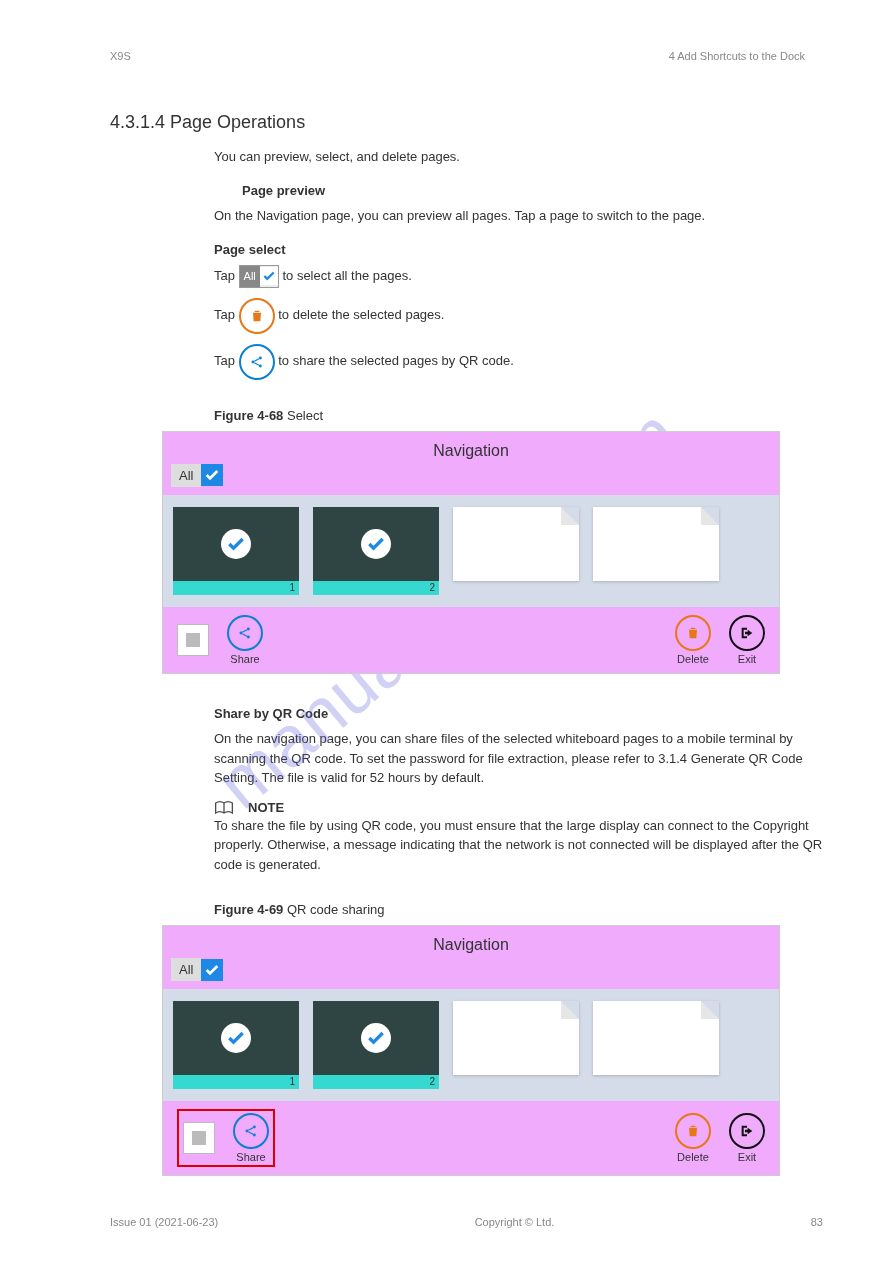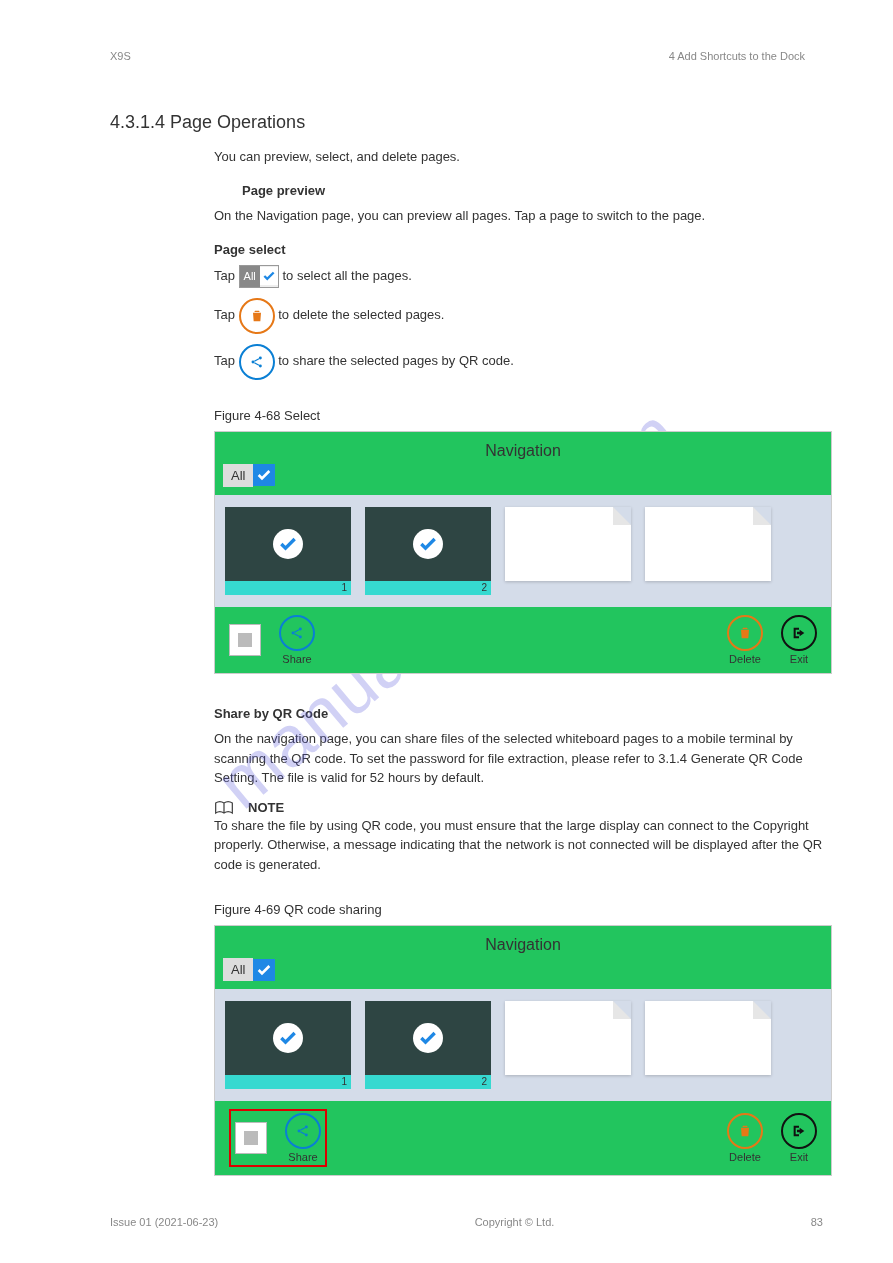--- a/index.html
+++ b/index.html
@@ -27,24 +27,24 @@
   }
   .all-check-inline .all-txt { background: #888; color: #fff; font-size: 11px; padding: 2px 4px; }
   .all-check-inline .chk { width: 18px; height: 18px; display: flex; align-items: center; justify-content: center; background: #fff; }
   .circle-btn {
     width: 32px; height: 32px; border: 2px solid #e67817; border-radius: 50%;
     display: inline-flex; align-items: center; justify-content: center; vertical-align: middle;
   }
   .circle-btn.blue { border-color: #0a7fd4; }
   .circle-btn.black { border-color: #111; }
   .figure-caption { margin-top: 28px; margin-bottom: 8px; font-size: 13px; margin-left: 104px;}
-  .figure-caption .fignum { font-weight: normal; }
+  .figure-caption .fignum { font-weight: bold; }
   .nav-panel {
-    border: 1px solid #ccc; width: 616px; margin-left: 104px;
-    background: #22c55e; position: relative;
+    border: 1px solid #ccc; width: 616px; margin-left: 52px;
+    background: #f0abfc; position: relative;
   }
   .nav-title { text-align: center; font-size: 16px; padding: 10px 0 4px 0; }
   .all-row {
     display: flex; align-items: center; gap: 0; padding: 0 8px 8px 8px;
   }
   .all-row .all-lbl {
     background: #ddd; padding: 4px 8px; font-size: 13px;
   }
   .all-row .chkbox {
     width: 22px; height: 22px; background: #1e88e5; display: flex;

